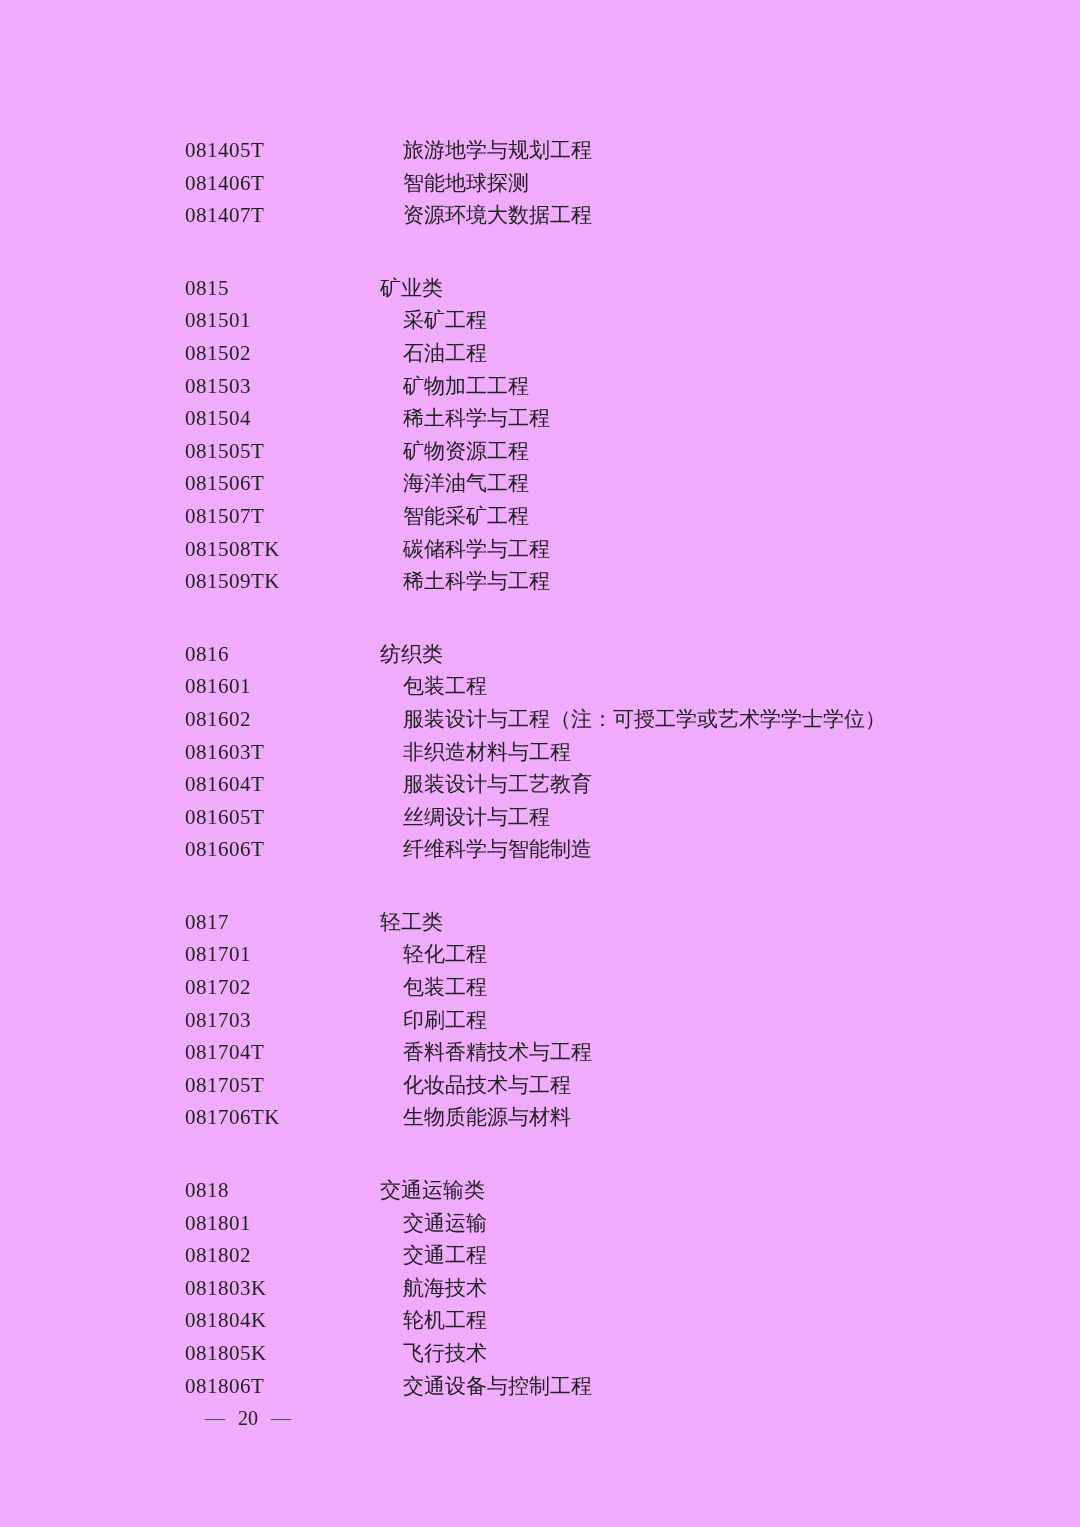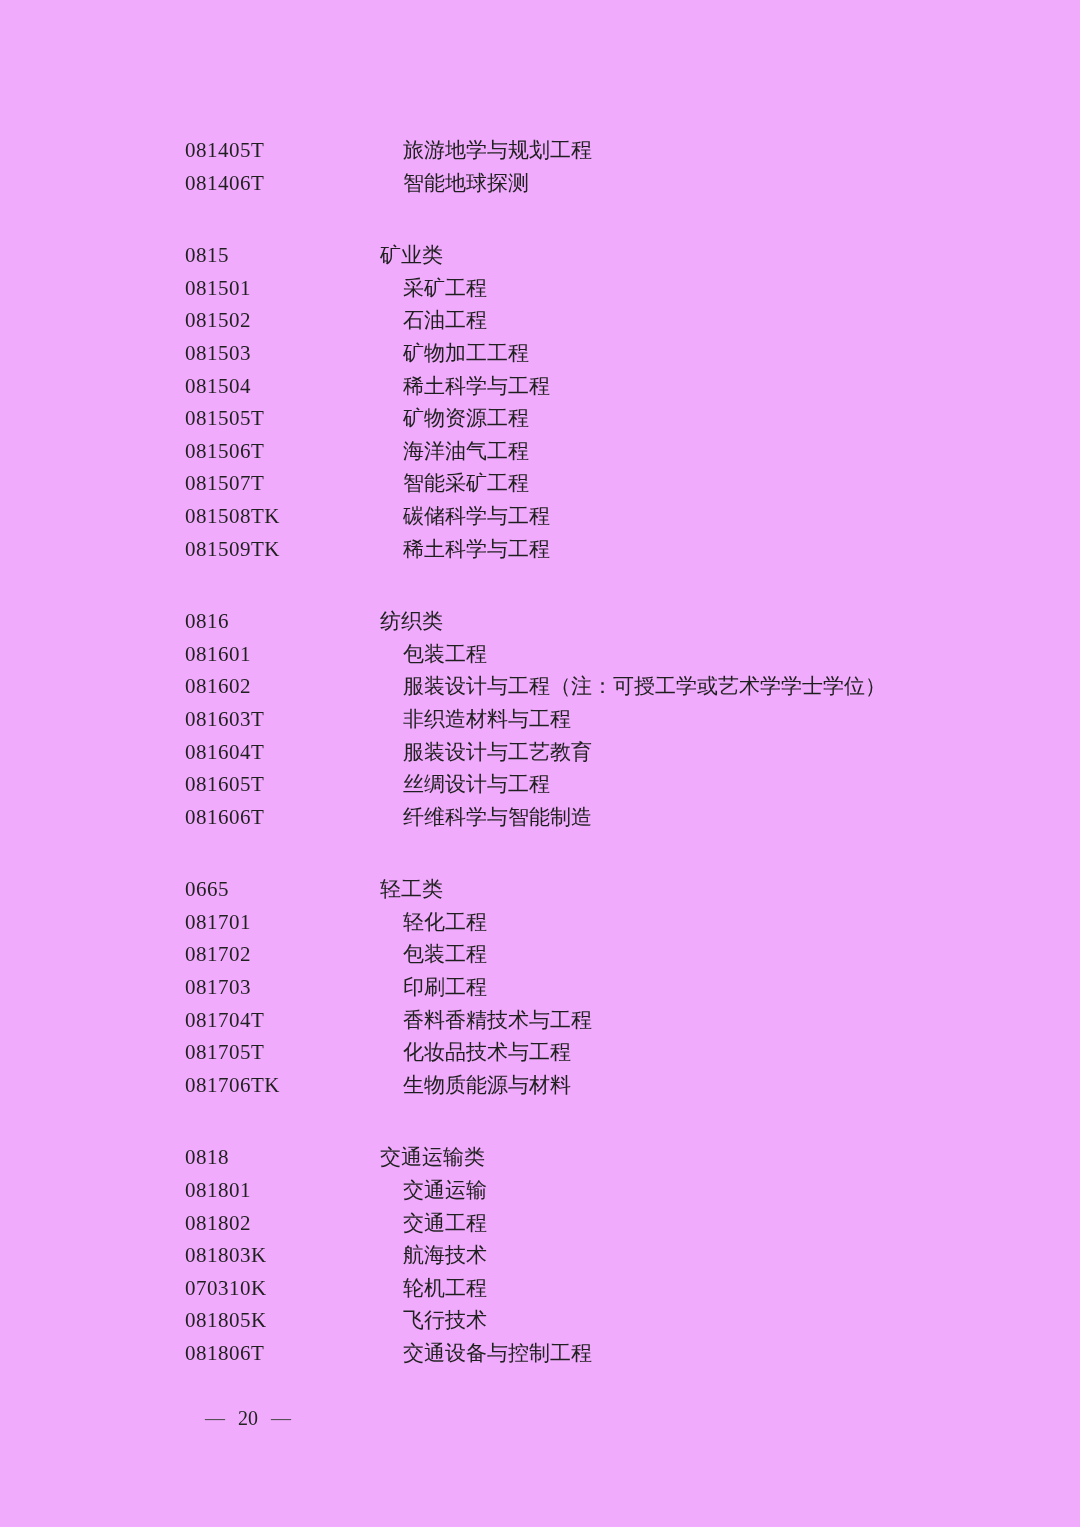--- a/index.html
+++ b/index.html
@@ -50,20 +50,21 @@
   .page-footer .num { color: #222; }
 </style>
 </head>
 <body>
 
 <div class="page">
   <main class="catalog">
       <section class="section">
         <div class="row item"><span class="code">081405T</span><span class="name">旅游地学与规划工程</span></div>
         <div class="row item"><span class="code">081406T</span><span class="name">智能地球探测</span></div>
+        <div class="row item"><span class="code">081407T</span><span class="name">资源环境大数据工程</span></div>
       </section>
       <section class="section">
         <div class="row header"><span class="code">0815</span><span class="name">矿业类</span></div>
         <div class="row item"><span class="code">081501</span><span class="name">采矿工程</span></div>
         <div class="row item"><span class="code">081502</span><span class="name">石油工程</span></div>
         <div class="row item"><span class="code">081503</span><span class="name">矿物加工工程</span></div>
         <div class="row item"><span class="code">081504</span><span class="name">稀土科学与工程</span></div>
         <div class="row item"><span class="code">081505T</span><span class="name">矿物资源工程</span></div>
         <div class="row item"><span class="code">081506T</span><span class="name">海洋油气工程</span></div>
         <div class="row item"><span class="code">081507T</span><span class="name">智能采矿工程</span></div>
@@ -73,34 +74,34 @@
       <section class="section">
         <div class="row header"><span class="code">0816</span><span class="name">纺织类</span></div>
         <div class="row item"><span class="code">081601</span><span class="name">包装工程</span></div>
         <div class="row item"><span class="code">081602</span><span class="name">服装设计与工程（注：可授工学或艺术学学士学位）</span></div>
         <div class="row item"><span class="code">081603T</span><span class="name">非织造材料与工程</span></div>
         <div class="row item"><span class="code">081604T</span><span class="name">服装设计与工艺教育</span></div>
         <div class="row item"><span class="code">081605T</span><span class="name">丝绸设计与工程</span></div>
         <div class="row item"><span class="code">081606T</span><span class="name">纤维科学与智能制造</span></div>
       </section>
       <section class="section">
-        <div class="row header"><span class="code">0665</span><span class="name">轻工类</span></div>
+        <div class="row header"><span class="code">0817</span><span class="name">轻工类</span></div>
         <div class="row item"><span class="code">081701</span><span class="name">轻化工程</span></div>
         <div class="row item"><span class="code">081702</span><span class="name">包装工程</span></div>
         <div class="row item"><span class="code">081703</span><span class="name">印刷工程</span></div>
         <div class="row item"><span class="code">081704T</span><span class="name">香料香精技术与工程</span></div>
         <div class="row item"><span class="code">081705T</span><span class="name">化妆品技术与工程</span></div>
         <div class="row item"><span class="code">081706TK</span><span class="name">生物质能源与材料</span></div>
       </section>
       <section class="section">
         <div class="row header"><span class="code">0818</span><span class="name">交通运输类</span></div>
         <div class="row item"><span class="code">081801</span><span class="name">交通运输</span></div>
         <div class="row item"><span class="code">081802</span><span class="name">交通工程</span></div>
         <div class="row item"><span class="code">081803K</span><span class="name">航海技术</span></div>
-        <div class="row item"><span class="code">070310K</span><span class="name">轮机工程</span></div>
+        <div class="row item"><span class="code">081804K</span><span class="name">轮机工程</span></div>
         <div class="row item"><span class="code">081805K</span><span class="name">飞行技术</span></div>
         <div class="row item"><span class="code">081806T</span><span class="name">交通设备与控制工程</span></div>
       </section>
     </main>
   <footer class="page-footer">
     <span class="dash">—</span>
     <span class="num">20</span>
     <span class="dash">—</span>
   </footer>
 </div>

